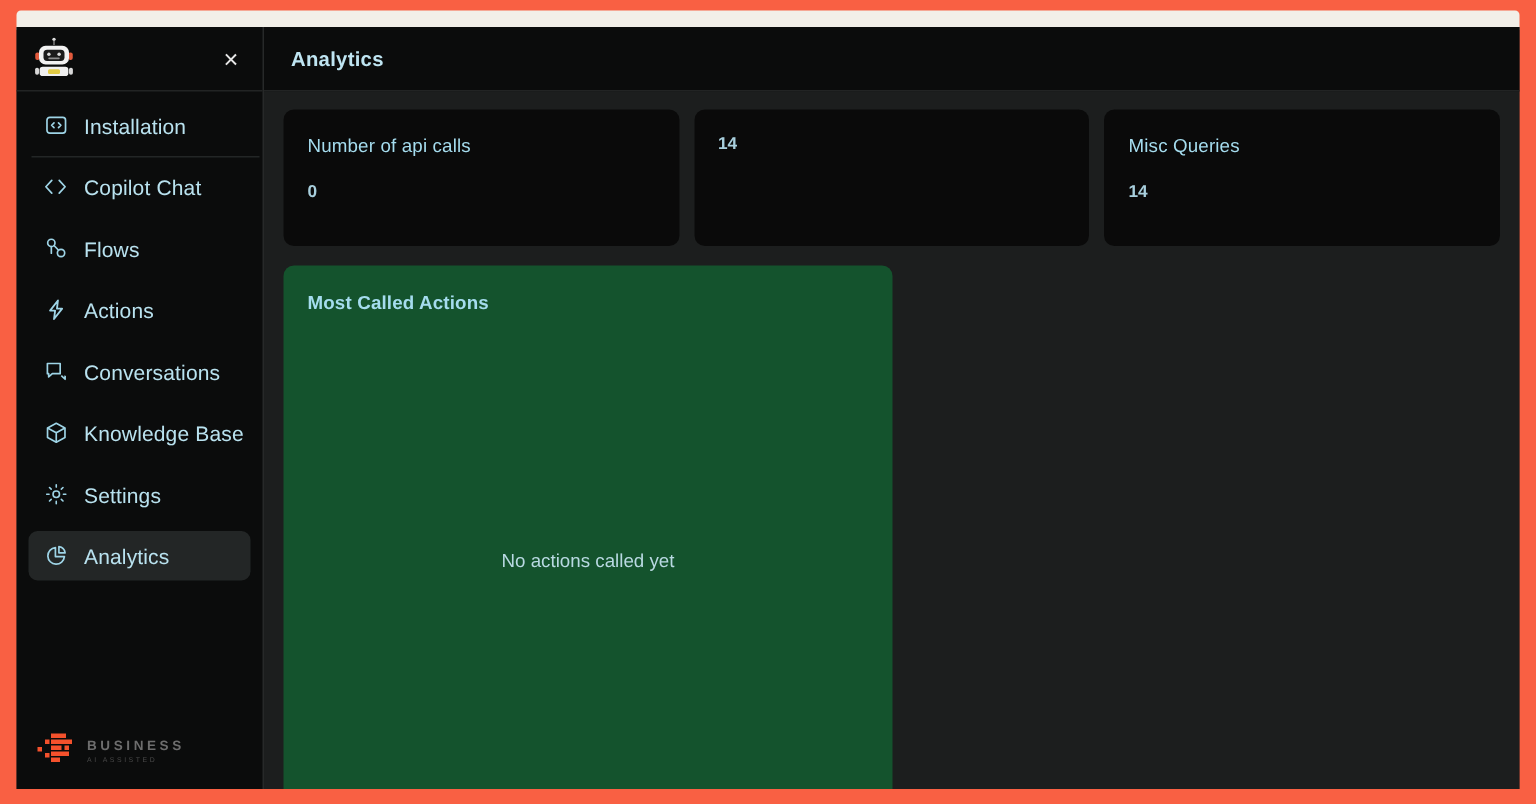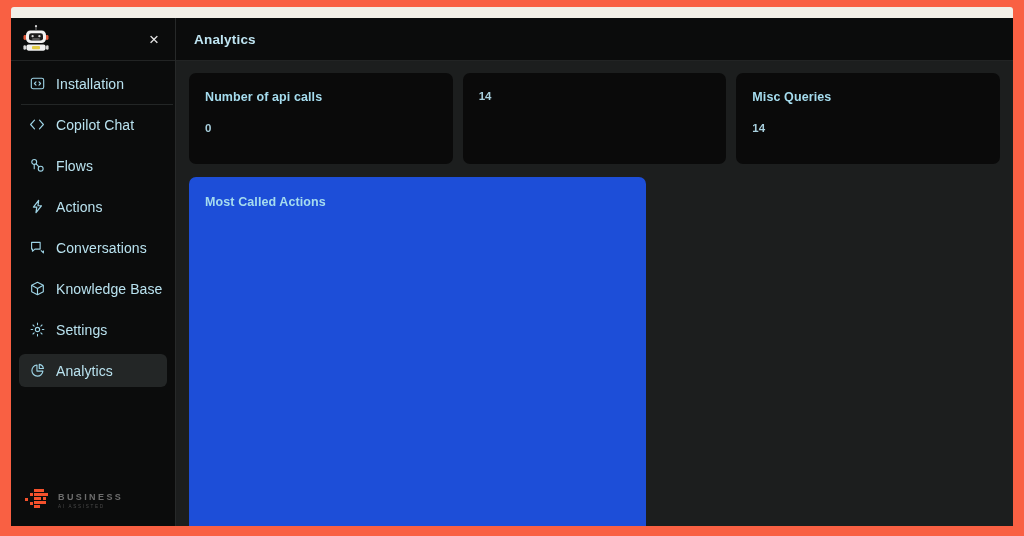--- a/index.html
+++ b/index.html
@@ -212,37 +212,37 @@
     flex: 1;
     background: #0a0a0a;
     border-radius: 7px;
     padding: 17px 16px 16px 16px;
     height: 91px;
   }
 
   .stat-title {
     color: #a5dcee;
     font-size: 12.5px;
-    font-weight: bold;
+    font-weight: normal;
     margin-bottom: 18px;
     letter-spacing: .1px;
   }
 
   .stat-value {
     color: #a8cfdd;
     font-size: 11.5px;
     font-weight: bold;
   }
 
   .panel-row { display: flex; }
 
   .panel {
-    width: 457px;
+    width: 406px;
     height: 360px;
-    background: #1d4ed8;
+    background: #14532d;
     border-radius: 7px;
     padding: 18px 16px;
     position: relative;
   }
 
   .panel-title {
     color: #a5dcee;
     font-size: 12.5px;
     font-weight: bold;
     letter-spacing: .1px;
@@ -416,20 +416,21 @@
           <div class="stat-card">
             <div class="stat-title">Misc Queries</div>
             <div class="stat-value">14</div>
           </div>
 
         </div>
 
         <div class="panel-row">
           <div class="panel">
             <div class="panel-title">Most Called Actions</div>
+            <div class="panel-empty">No actions called yet</div>
           </div>
         </div>
 
       </div>
 
     </section>
 
   </div>
 </div>
 

